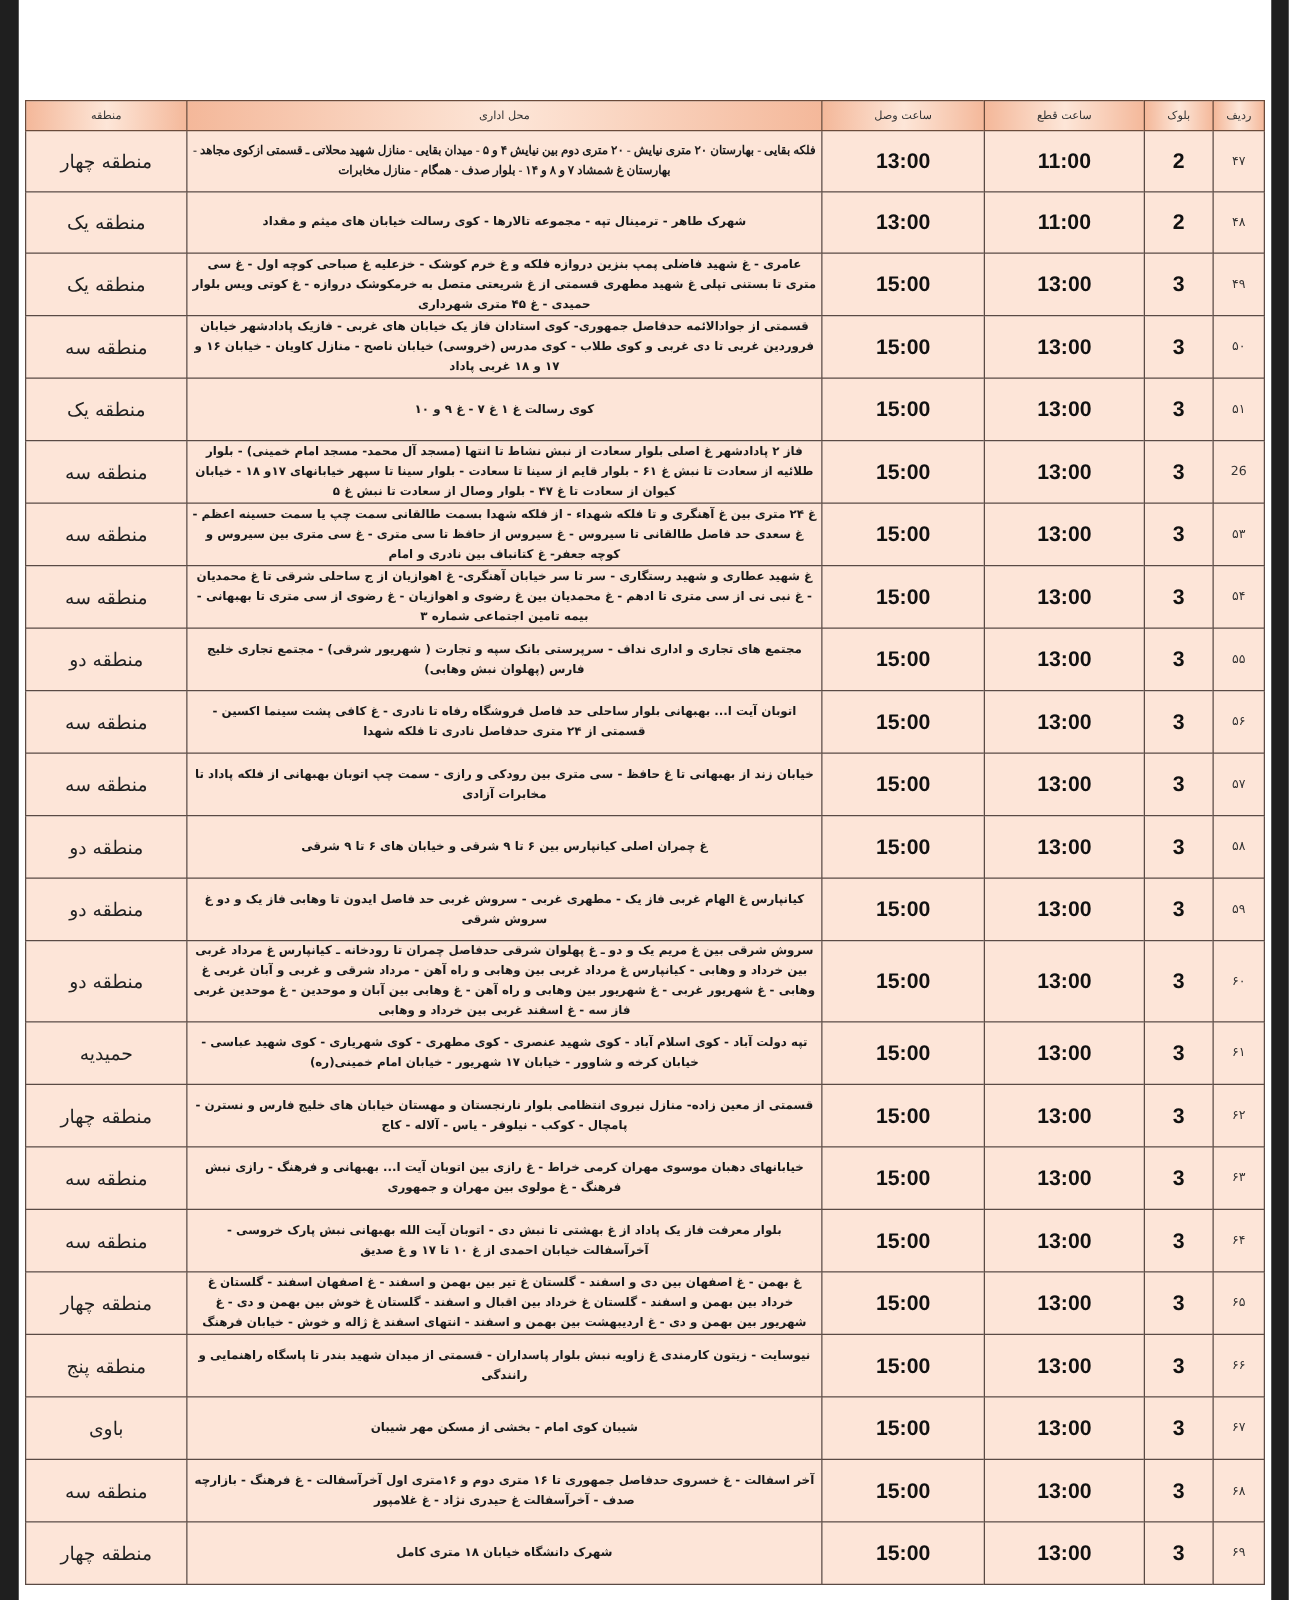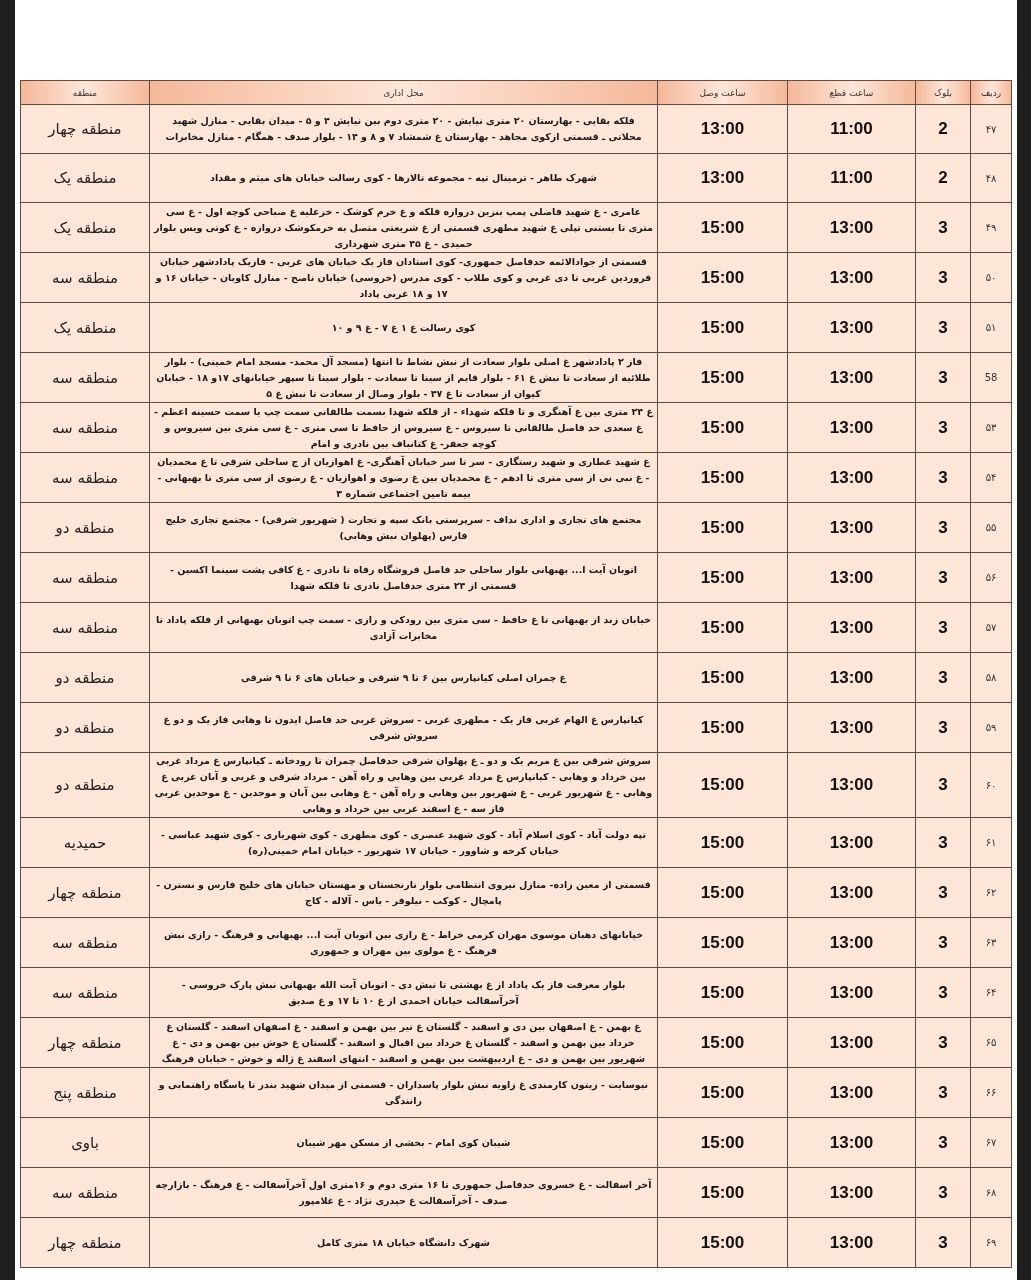--- a/index.html
+++ b/index.html
@@ -75,21 +75,21 @@
         <th>محل اداری</th>
         <th>منطقه</th>
       </tr>
     </thead>
     <tbody id="rows">
         <tr>
           <td class="c-row" style="height: 48px;">۴۷</td>
           <td class="c-block" style="height: 48px;">2</td>
           <td class="c-time" style="height: 48px;">11:00</td>
           <td class="c-time" style="height: 48px;">13:00</td>
-          <td class="c-loc" style="height: 48px;">فلکه بقایی - بهارستان ۲۰ متری نیایش - ۲۰ متری دوم بین نیایش ۴ و ۵ - میدان بقایی - منازل شهید محلاتی ـ قسمتی ازکوی مجاهد - بهارستان غ شمشاد ۷ و ۸ و ۱۴ - بلوار صدف - همگام - منازل مخابرات</td>
+          <td class="c-loc" style="height: 48px; font-family: Liberation Serif, serif;">فلکه بقایی - بهارستان ۲۰ متری نیایش - ۲۰ متری دوم بین نیایش ۴ و ۵ - میدان بقایی - منازل شهید محلاتی ـ قسمتی ازکوی مجاهد - بهارستان غ شمشاد ۷ و ۸ و ۱۴ - بلوار صدف - همگام - منازل مخابرات</td>
           <td class="c-region" style="height: 48px;">منطقه چهار</td>
         </tr>
         <tr>
           <td class="c-row" style="height: 48px;">۴۸</td>
           <td class="c-block" style="height: 48px;">2</td>
           <td class="c-time" style="height: 48px;">11:00</td>
           <td class="c-time" style="height: 48px;">13:00</td>
           <td class="c-loc" style="height: 48px;">شهرک طاهر - ترمینال تپه - مجموعه تالارها - کوی رسالت خیابان های میثم و مقداد</td>
           <td class="c-region" style="height: 48px;">منطقه یک</td>
         </tr>
@@ -111,21 +111,21 @@
         </tr>
         <tr>
           <td class="c-row" style="height: 49px;">۵۱</td>
           <td class="c-block" style="height: 49px;">3</td>
           <td class="c-time" style="height: 49px;">13:00</td>
           <td class="c-time" style="height: 49px;">15:00</td>
           <td class="c-loc" style="height: 49px;">کوی رسالت غ ۱ غ ۷ - غ ۹ و ۱۰</td>
           <td class="c-region" style="height: 49px;">منطقه یک</td>
         </tr>
         <tr>
-          <td class="c-row" style="height: 49px;">58</td>
+          <td class="c-row" style="height: 49px;">26</td>
           <td class="c-block" style="height: 49px;">3</td>
           <td class="c-time" style="height: 49px;">13:00</td>
           <td class="c-time" style="height: 49px;">15:00</td>
           <td class="c-loc" style="height: 49px;">فاز ۲ پادادشهر غ اصلی بلوار سعادت از نبش نشاط تا انتها (مسجد آل محمد- مسجد امام خمینی) - بلوار طلائیه از سعادت تا نبش غ ۶۱ - بلوار قایم از سینا تا سعادت - بلوار سینا تا سپهر خیابانهای ۱۷و ۱۸ - خیابان کیوان از سعادت تا غ ۴۷ - بلوار وصال از سعادت تا نبش غ ۵</td>
           <td class="c-region" style="height: 49px;">منطقه سه</td>
         </tr>
         <tr>
           <td class="c-row" style="height: 49px;">۵۳</td>
           <td class="c-block" style="height: 49px;">3</td>
           <td class="c-time" style="height: 49px;">13:00</td>

